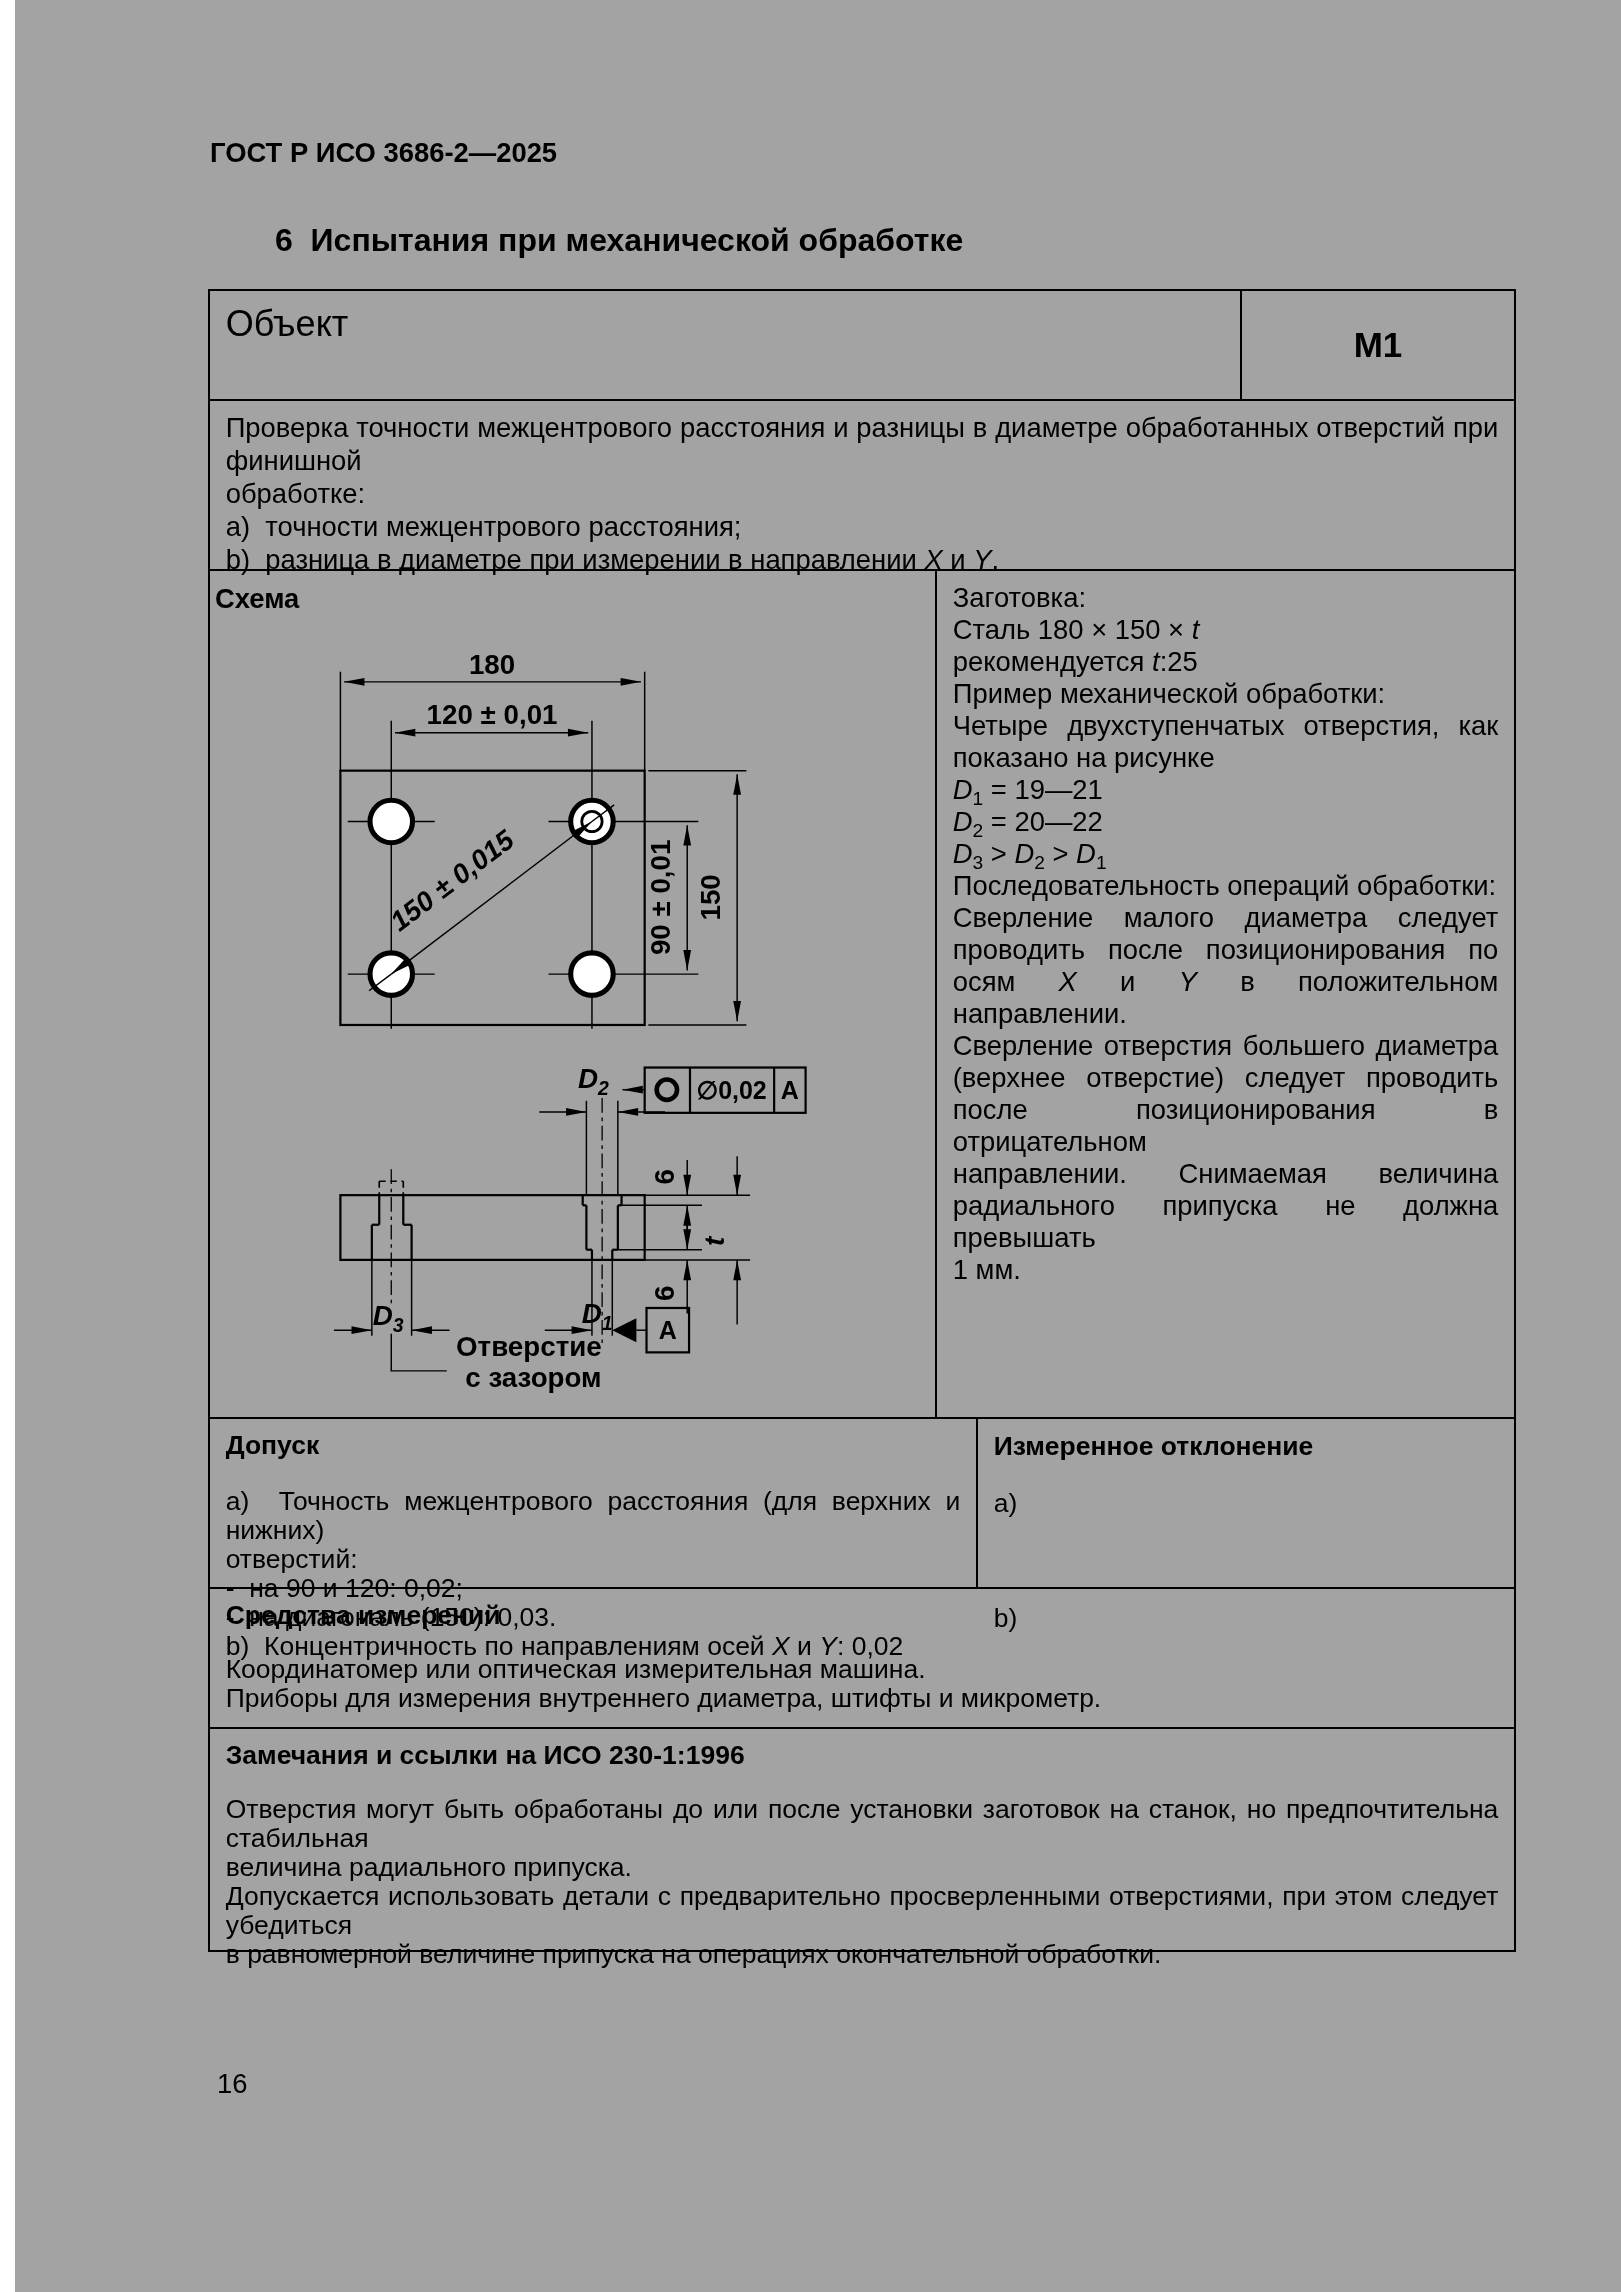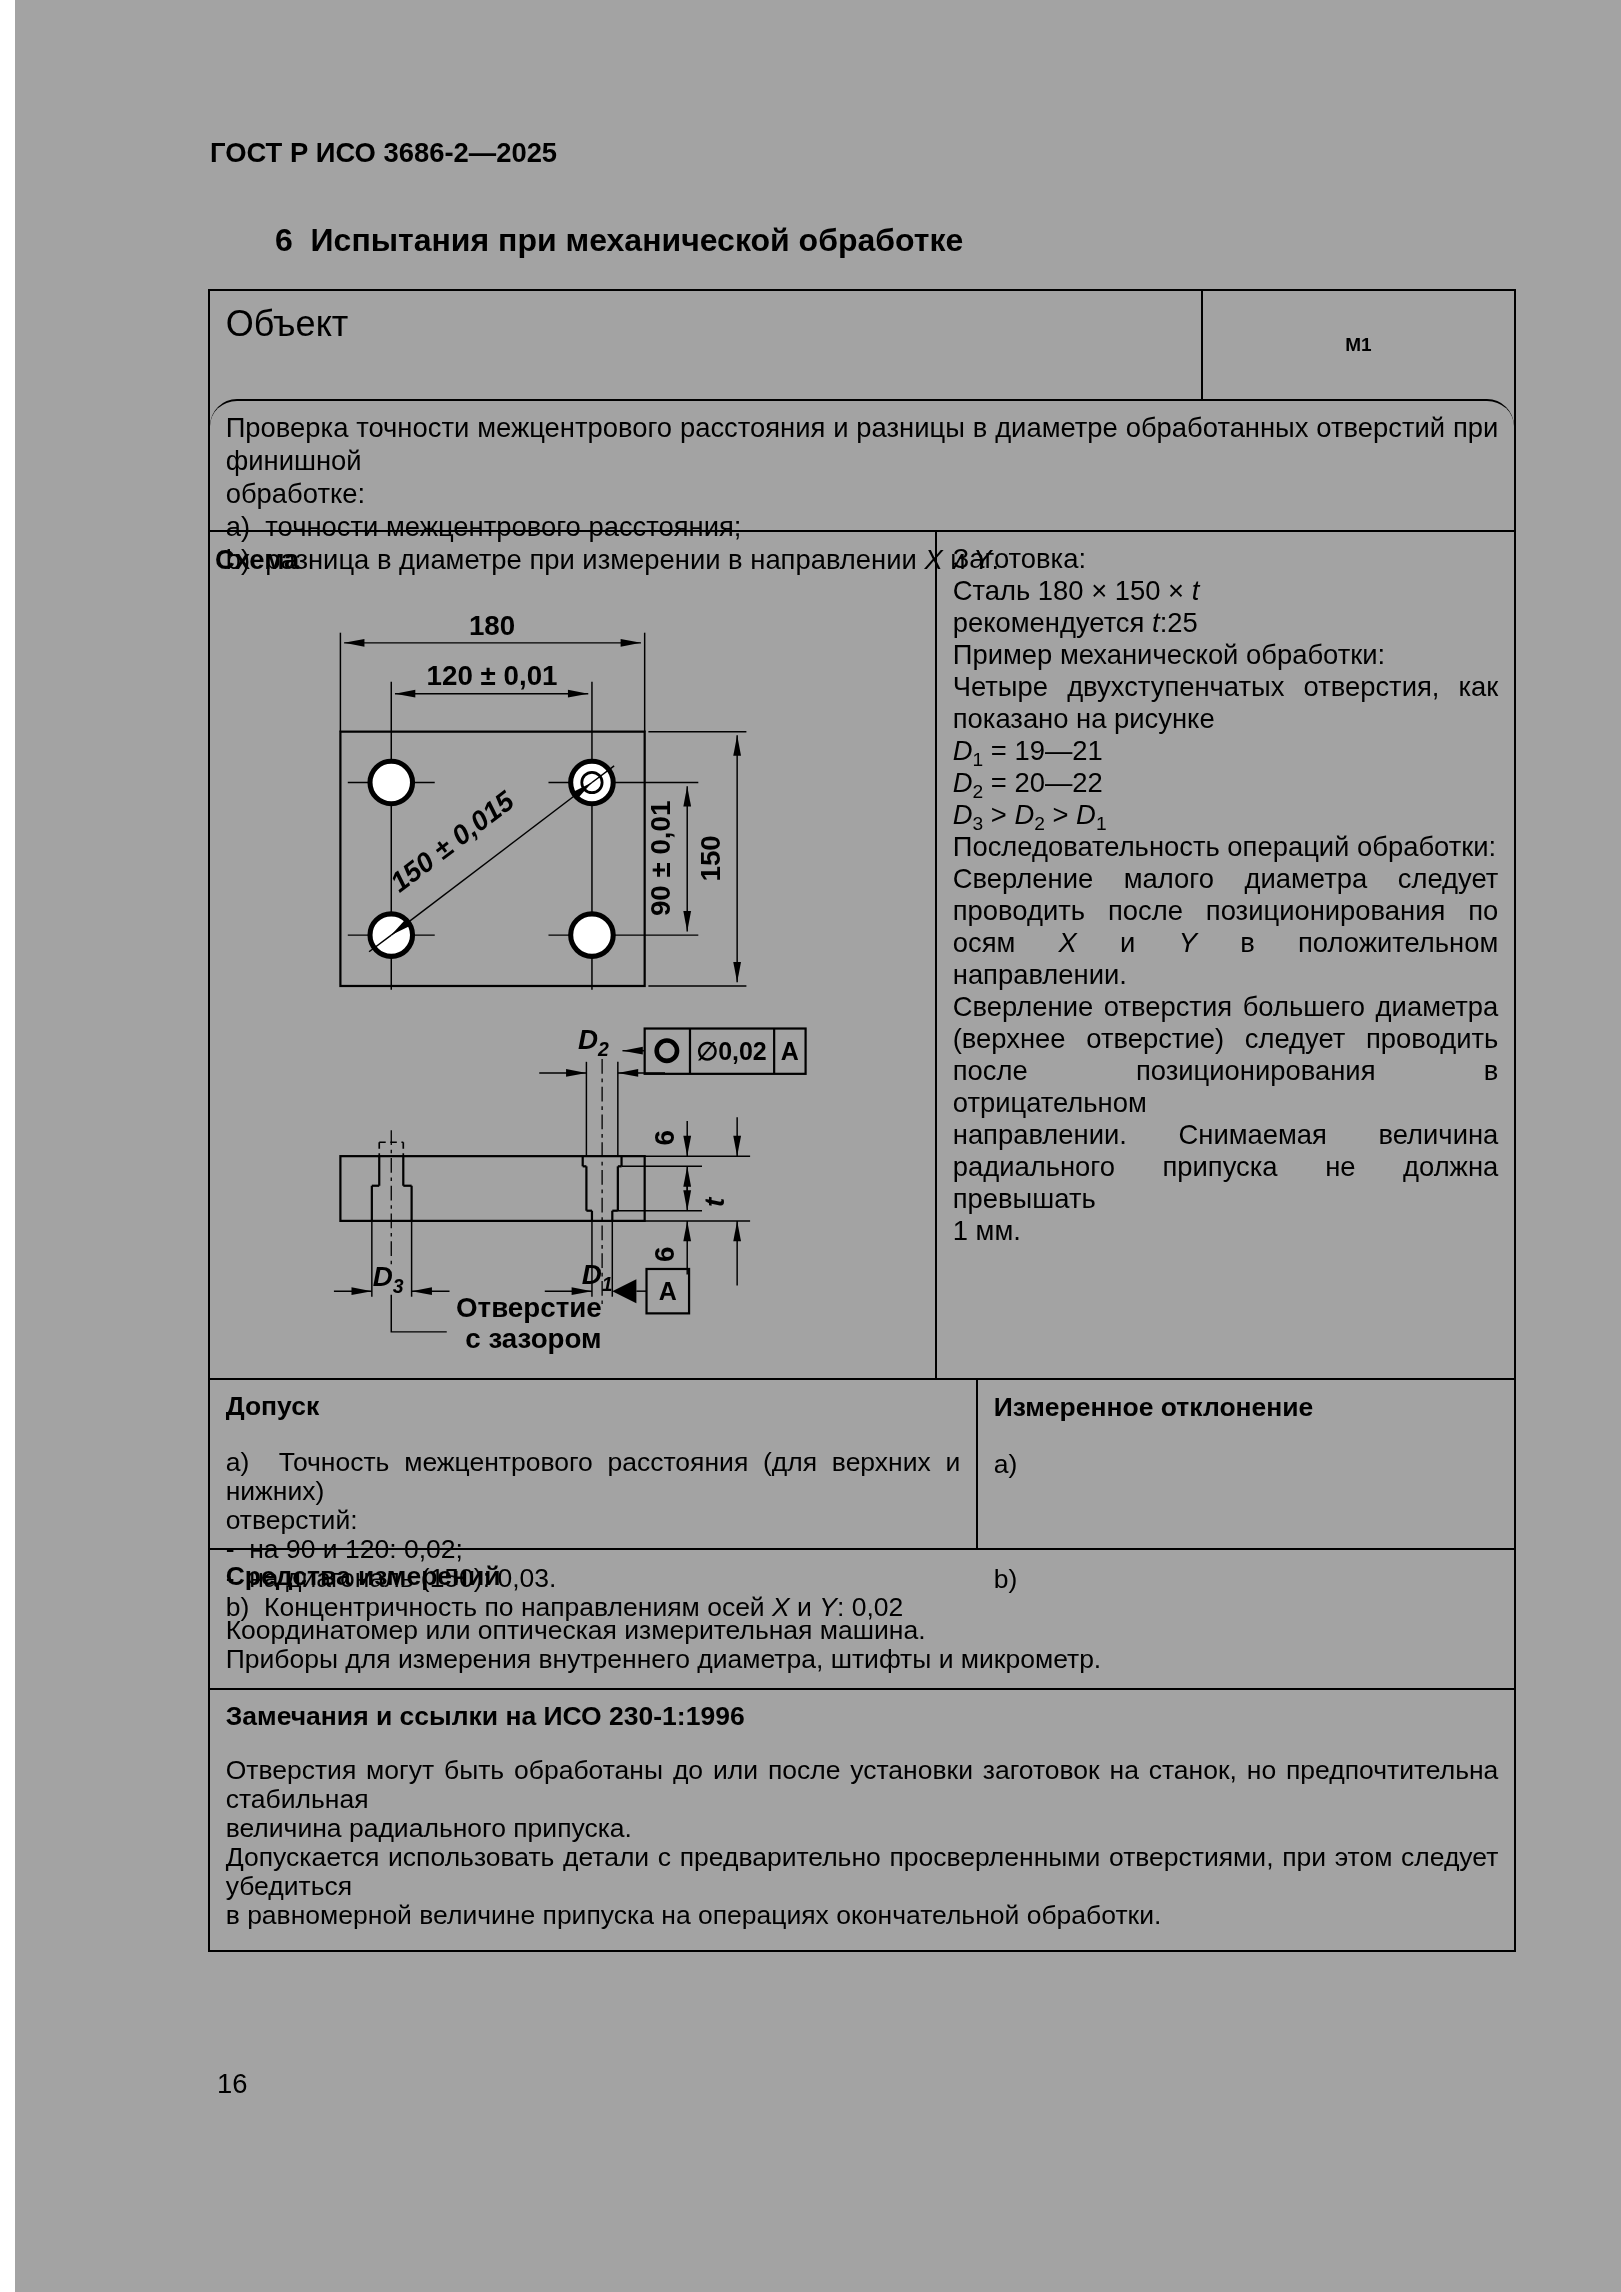--- a/index.html
+++ b/index.html
@@ -14,25 +14,25 @@
   .tbl { position:absolute; left:193px; top:289px; width:1308px; height:1663px; border:2.9px solid #000; }
   .trow { display:flex; width:100%; }
   .bt { border-top:2.9px solid #000; }
 
   .cell { position:relative; }
   .rdiv { border-left:2px solid #000; }
 
   
   .r1 { height:108px; }
   .r1 .c-label { flex:1 1 auto; padding:11.8px 15.7px; font-size:36px; font-weight:normal; }
-  .r1 .c-val { width:313px; display:flex; align-items:center; justify-content:center;
-               font-size:19px; font-weight:bold; }
-
-  
-  .r2 { height:131px; display:block; padding:9.8px 15.7px; font-size:27.4px; line-height:33px;border-radius:27px; }
+  .r1 .c-val { width:274px; display:flex; align-items:center; justify-content:center;
+               font-size:35px; font-weight:bold; }
+
+  
+  .r2 { height:170px; display:block; padding:9.8px 15.7px; font-size:27.4px; line-height:33px; }
 
   
   .r3 { height:848px; }
   .r3 .c-schema { width:768px; border-right:2px solid #000; position:relative; }
   .schema-label { position:absolute; left:5px; top:11.8px; font-size:27.4px; font-weight:bold; z-index:2; }
   .schema-svg { position:absolute; inset:0; width:100%; height:100%; }
   .r3 .c-work { flex:1 1 auto; padding:10.8px 15.7px; font-size:27.4px; line-height:32px; }
 
   
   .r4 { height:170px; }

